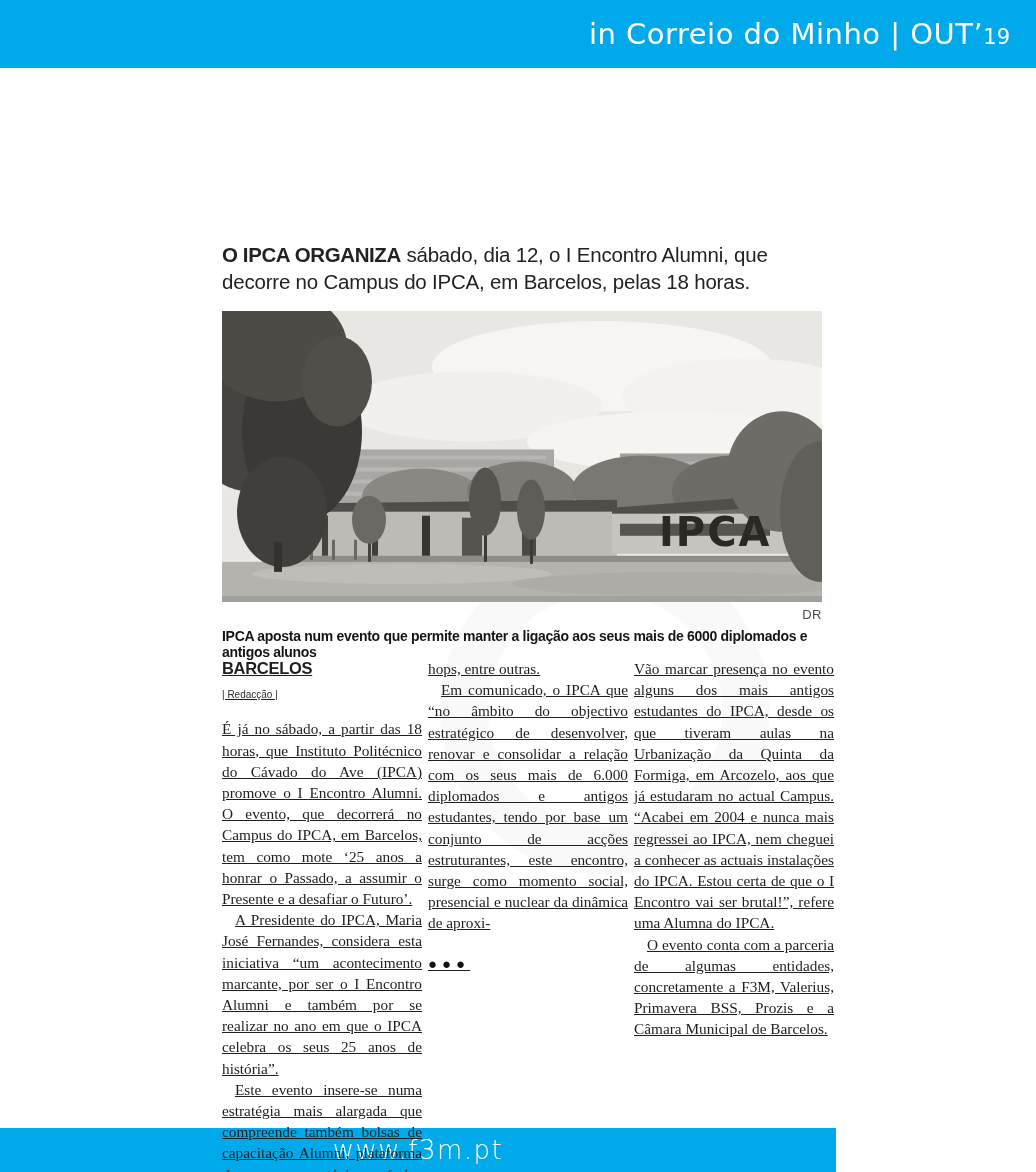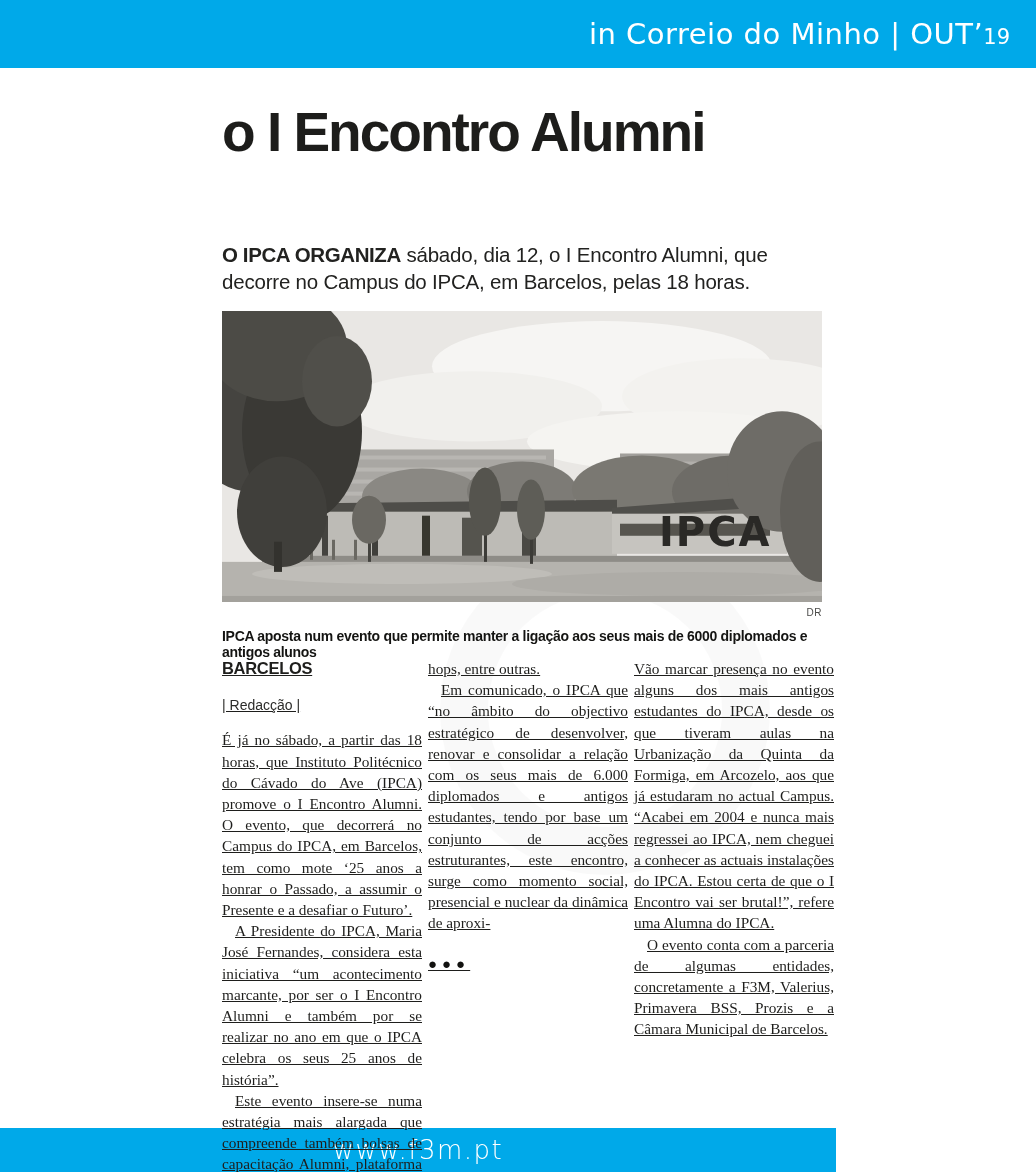--- a/index.html
+++ b/index.html
@@ -50,59 +50,58 @@
   .lead .lead-in { font-weight: bold; letter-spacing: -0.4px; margin-top: 44px; }
 
   
   .photo {
     position: absolute; left: 222px; top: 311px; width: 600px; height: 291px;
     z-index: 1; background: #ef4444; overflow: hidden;
   }
   .photo svg { display: block; width: 100%; height: 100%; }
   .credit {
     position: absolute; left: 222px; top: 607px; width: 600px; z-index: 1;
-    text-align: right; font-size: 10px; color: #4a4a48; letter-spacing: 0.5px;
+    text-align: right; font-size: 13px; color: #4a4a48; letter-spacing: 0.5px;
   }
   .caption {
     position: absolute; left: 222px; top: 628px; width: 614px; z-index: 1;
     font-weight: bold; font-size: 14px; letter-spacing: -0.3px; color: #141412;
   }
 
   
   .columns {
     position: absolute; left: 222px; top: 658px; width: 612px; height: 450px; z-index: 1;
     display: grid; grid-template-columns: 1fr 1fr 1fr; column-gap: 6px;
     font-family: "Liberation Serif", serif; font-size: 15.3px; line-height: 21.2px;
     text-align: justify; color: #1e1e1c; text-decoration: underline;
   }
   .col p { margin: 0; }
   .col p + p { text-indent: 13px; }
 
   .byline { font-family: "Liberation Sans", sans-serif; margin-bottom: 13px; text-align: left; }
   .byline .loc { font-weight: bold; font-size: 16.5px; letter-spacing: -0.3px; }
-  .byline .auth { font-size: 14px; color: #2c2c2a; margin-top: 16px; }
+  .byline .auth { font-size: 10px; color: #2c2c2a; margin-top: 5px; }
 
   .quote-block { margin-top: 22px; font-family: "Liberation Sans", sans-serif; text-align: left; }
   .quote-dots { font-size: 15px; letter-spacing: 5px; color: #121210; line-height: 15px; }
   .quote-text {
     margin-top: 9px; font-weight: bold; font-size: 18px; line-height: 20.5px;
     letter-spacing: -0.5px; color: #161614;
   }
 </style>
 </head>
 <body>
 
 <div class="topbar">
   <div class="topbar-text"><span>in Correio do Minho | OUT’</span><span class="year">19</span></div>
 </div>
 
 <div class="watermark"></div>
 
 <h1 class="headline" style="margin:0;">
-  <div>o I Encontro Alumni</div>
 </h1>
 
 <p class="lead" style="margin:0;">
   <span class="lead-in">O IPCA ORGANIZA</span><span> sábado, dia 12, o I Encontro Alumni, que decorre no Campus do IPCA, em Barcelos, pelas 18 horas.</span>
 </p>
 
 <figure class="photo" style="margin:0;">
   <svg viewBox="0 0 600 290" preserveAspectRatio="none">
 
     <rect x="0" y="0" width="600" height="290" fill="#e9e7e4"></rect>

